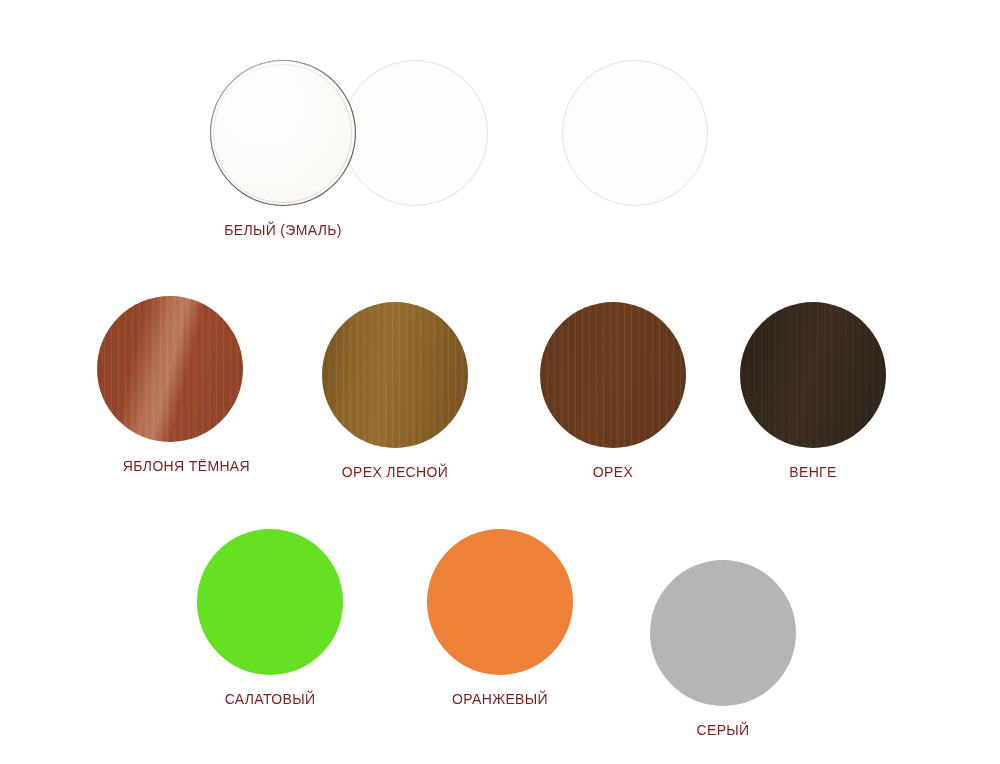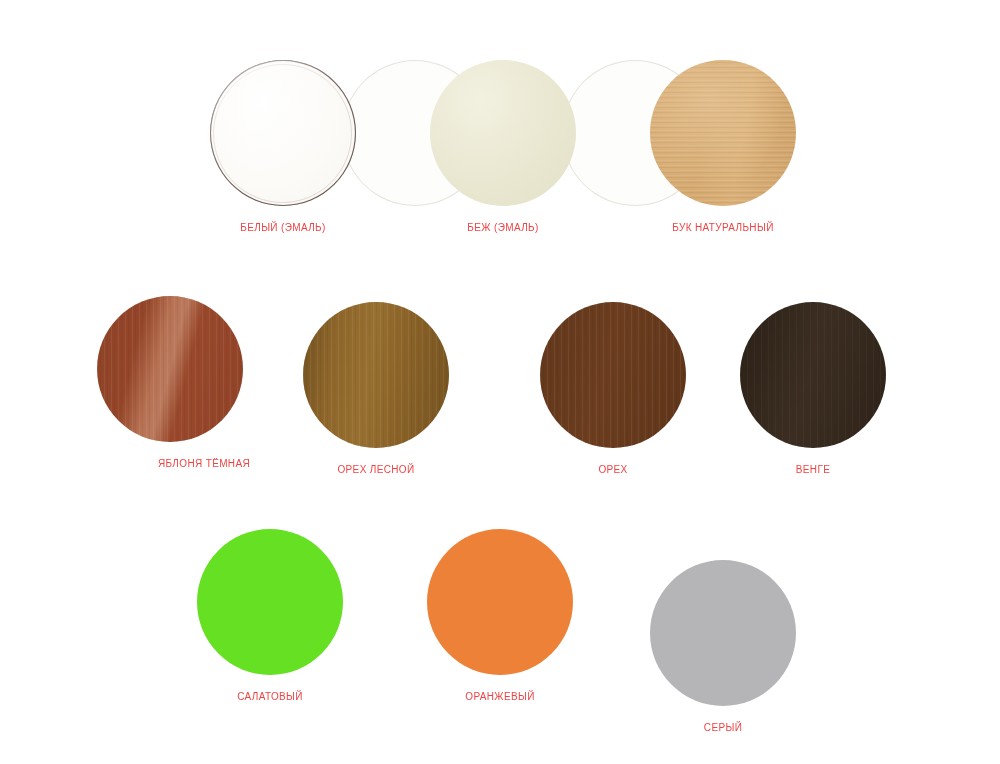--- a/index.html
+++ b/index.html
@@ -70,23 +70,23 @@
     width: 146px;
     height: 146px;
     border-radius: 50%;
     background: #fdfdfb;
     border: 1px solid rgba(214, 208, 194, 0.55);
     box-sizing: border-box;
   }
 
   .label {
     margin-top: 17px;
-    font-size: 10px;
+    font-size: 14px;
     letter-spacing: 0.35px;
-    color: #ef4444;
+    color: #7f1d1d;
     white-space: nowrap;
     line-height: 1;
   }
 
   
   .grain-h {
     position: absolute;
     inset: 0;
     border-radius: 50%;
     pointer-events: none;
@@ -168,51 +168,33 @@
   <div class="swatch" style="left:203px; top:60px;">
     <div class="disc-wrap">
       <div class="disc outlined" style="background-color:#fdfcfa;">
         <div class="inner-rim"></div>
         <div class="sheen" style="background-image:radial-gradient(ellipse at 36% 30%, rgba(255,255,255,0.9) 0%, rgba(248,246,240,0.25) 58%, rgba(226,220,208,0.20) 100%);"></div>
       </div>
     </div>
     <div class="label">БЕЛЫЙ (ЭМАЛЬ)</div>
   </div>
 
-  <div class="swatch" style="left:423px; top:60px;">
-    <div class="disc-wrap">
-      <div class="disc" style="background-color:#e9e7d0;">
-        <div class="sheen" style="background-image:radial-gradient(ellipse at 34% 28%, rgba(255,255,248,0.42) 0%, rgba(236,234,214,0.10) 55%, rgba(206,202,176,0.22) 100%);"></div>
-      </div>
-    </div>
-    <div class="label">БЕЖ (ЭМАЛЬ)</div>
-  </div>
-
-  <div class="swatch" style="left:643px; top:60px;">
-    <div class="disc-wrap">
-      <div class="disc" style="background-color:#d7ab72;
-                  background-image:linear-gradient(100deg, rgba(222,180,126,0.55) 0%, rgba(208,164,106,0.15) 38%, rgba(226,186,132,0.40) 62%, rgba(196,152,96,0.35) 100%);">
-        <div class="grain-h"></div>
-        <div class="sheen" style="background-image:radial-gradient(ellipse at 40% 26%, rgba(255,236,205,0.30) 0%, rgba(0,0,0,0) 62%);"></div>
-      </div>
-    </div>
-    <div class="label">БУК НАТУРАЛЬНЫЙ</div>
-  </div>
+
 
   <div class="swatch" style="left:90px; top:296px;text-align:right;">
     <div class="disc-wrap">
       <div class="disc" style="background-color:#9e4a2c;">
         <div class="band-diag"></div>
         <div class="grain-v"></div>
       </div>
     </div>
     <div class="label">ЯБЛОНЯ ТЁМНАЯ</div>
   </div>
 
-  <div class="swatch" style="left:296px; top:302px;">
+  <div class="swatch" style="left:315px; top:302px;">
     <div class="disc-wrap">
       <div class="disc" style="background-color:#8a6227;">
         <div class="band-mottle"></div>
         <div class="grain-v"></div>
       </div>
     </div>
     <div class="label">ОРЕХ ЛЕСНОЙ</div>
   </div>
 
   <div class="swatch" style="left:733px; top:302px;">

